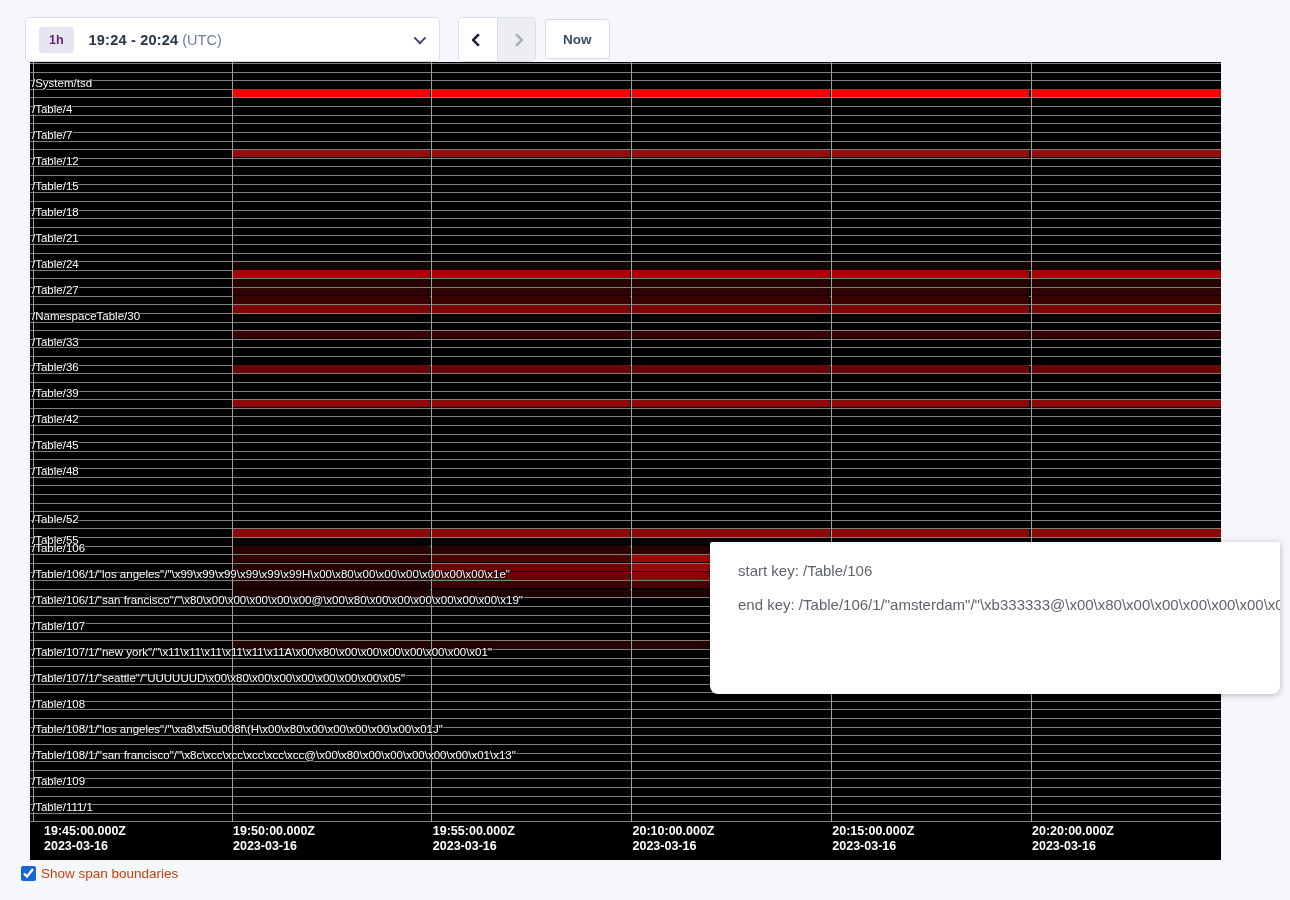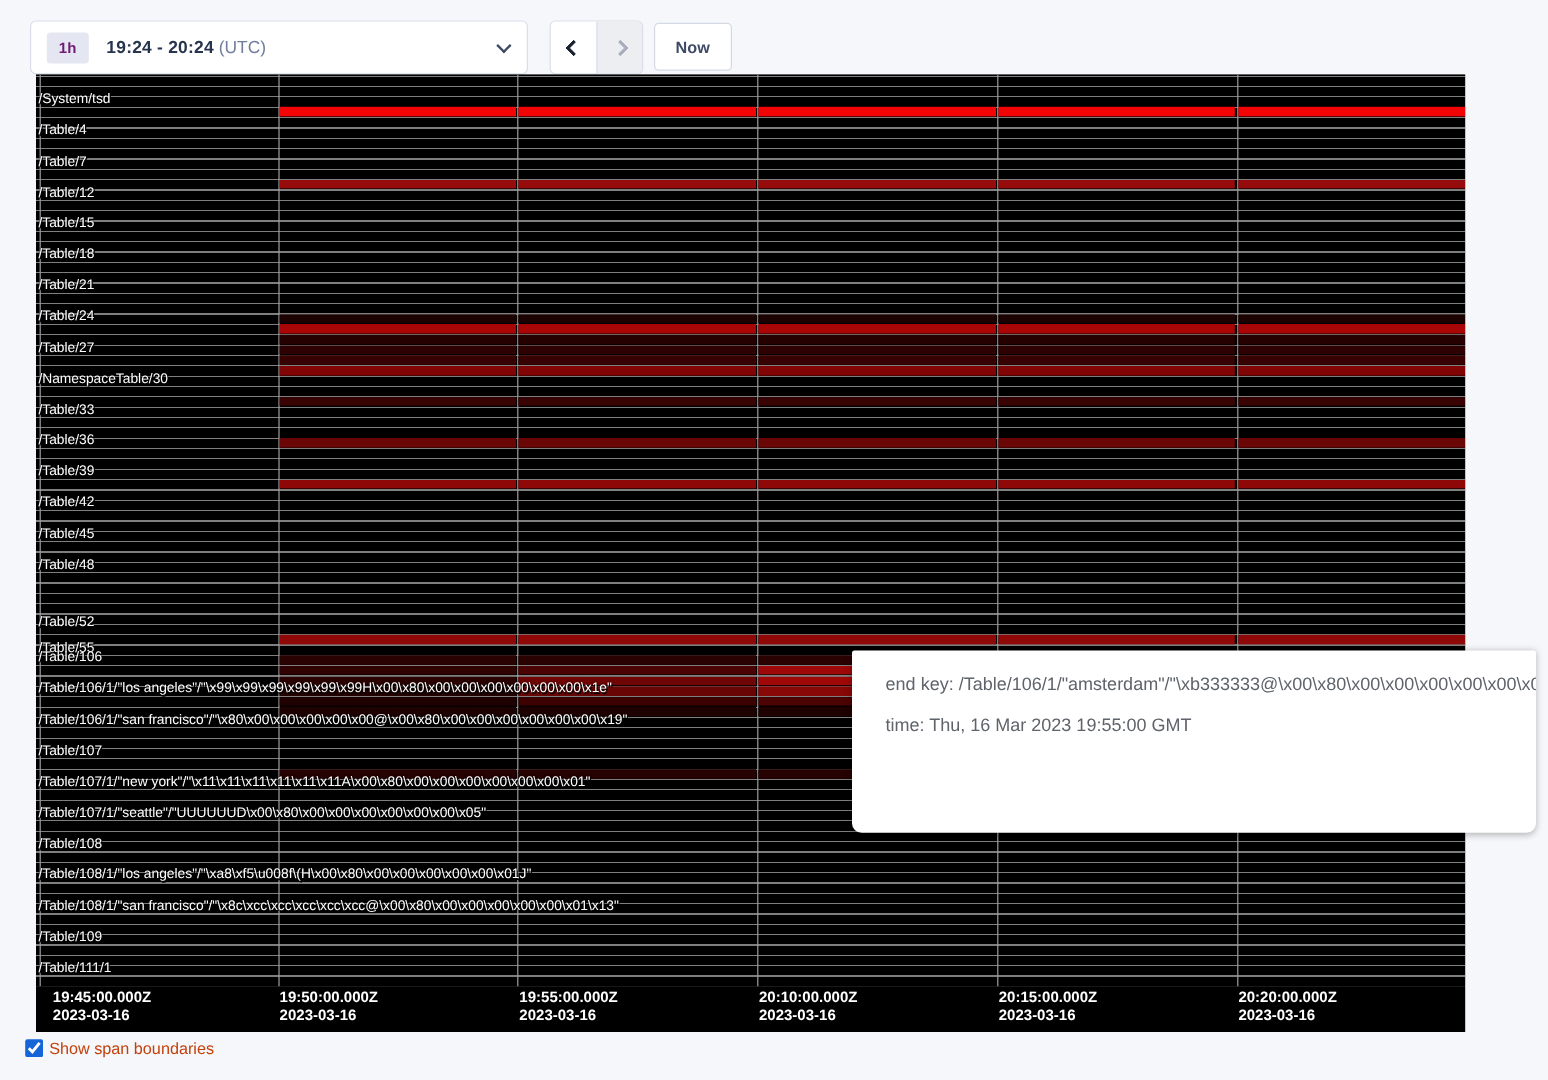--- a/index.html
+++ b/index.html
@@ -257,21 +257,21 @@
         <div class="axis-tick" style="left: 1002px; top: 0px;">
           <div>20:20:00.000Z</div>
           <div>2023-03-16</div>
         </div>
       </div>
     </div>
 </div>
 
 <div class="tooltip">
     <div id="tooltip-lines">
+      <div class="tooltip-line">start key: /Table/106</div>
       <div class="tooltip-line">end key: /Table/106/1/"amsterdam"/"\xb333333@\x00\x80\x00\x00\x00\x00\x00\x00#"</div>
-      <div class="tooltip-line">time: Thu, 16 Mar 2023 19:55:00 GMT</div>
     </div>
   </div>
 
 <div class="footer-row">
   <input type="checkbox" id="span-cb" checked="" style="accent-color: rgb(22, 101, 216);">
   <label for="span-cb" class="footer-label">Show span boundaries</label>
 </div>
 
 </body></html>

